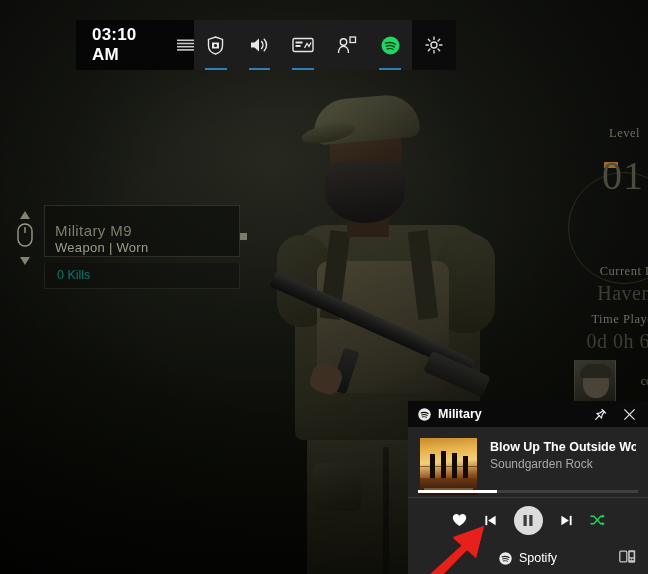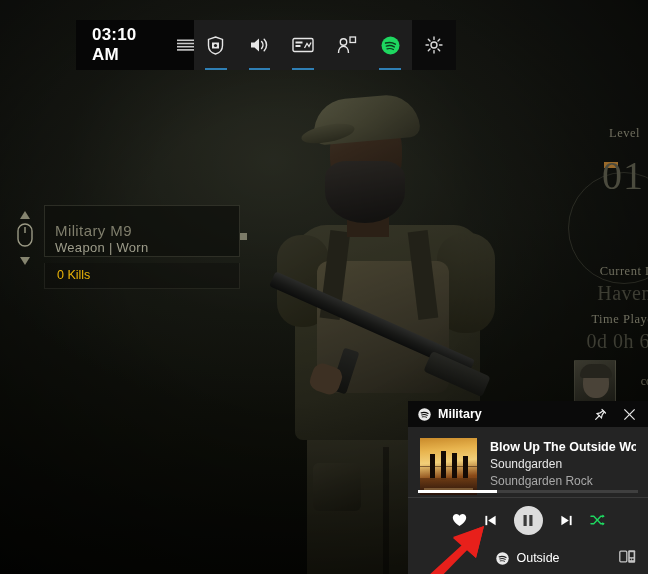--- a/index.html
+++ b/index.html
@@ -81,21 +81,21 @@
     position:absolute; left:30px; top:0; width:196px; height:52px;
     background:rgba(14,15,11,0.72); border:1px solid rgba(150,150,128,0.22);
     padding:15px 10px;
   }
   .wpn-name { font-size:15px; color:#7f7e6c; letter-spacing:.4px; line-height:19px; }
   .wpn-sub  { font-size:13px; color:#9d9c8a; letter-spacing:.3px; line-height:16px; }
   .wpn-kills {
     position:absolute; left:30px; top:58px; width:196px; height:26px;
     border:1px solid rgba(140,140,120,0.15); border-top:none;
     background:rgba(12,13,9,0.40);
-    font-size:12.5px; color:#eab308; padding:5px 12px;
+    font-size:12.5px; color:#0f766e; padding:5px 12px;
   }
   .hud-node { position:absolute; width:7px; height:7px; background:#7c7b68; }
 
   
   #right-hud { position:absolute; right:0; top:112px; width:90px; height:300px;font-family:Liberation Serif, serif; }
   .rh-label { font-size:12.5px; color:#6f6e5e; letter-spacing:.5px; }
   .rh-value { font-size:20px; color:#3d3d33; letter-spacing:.5px; }
   .level-ring {
     position:absolute; right:-32px; top:60px; width:112px; height:112px;
     border-radius:50%; border:1.5px solid rgba(120,120,100,0.26);
@@ -342,21 +342,20 @@
       <div class="art-line"></div>
       <div class="art-fig" style="left:10px; top:16px; height:26px;"></div>
       <div class="art-fig" style="left:21px; top:13px; height:29px;"></div>
       <div class="art-fig" style="left:32px; top:15px; height:27px;"></div>
       <div class="art-fig" style="left:43px; top:18px; height:24px;"></div>
       <div class="art-refl"></div>
       <div class="art-txt"></div>
     </div>
     <div class="sp-meta">
       <div class="sp-track">Blow Up The Outside Wo...</div>
-      <div class="sp-artist">Soundgarden</div>
       <div class="sp-genre">Soundgarden Rock</div>
     </div>
   </div>
 
   <div class="sp-prog">
     <div class="sp-prog-fill" style="width: 36%;"></div>
   </div>
 
   <div class="sp-ctrl-wrap">
     <div class="sp-ctrls">
@@ -397,21 +396,21 @@
   </div>
 
   <div class="sp-foot">
     <div class="sp-browse">
       <svg width="13" height="13" viewBox="0 0 13 13">
         <circle cx="6.5" cy="6.5" r="6.2" fill="#eaeaea"></circle>
         <path d="M3.2 4.8 C5.3 4.2 8.1 4.4 10 5.5" fill="none" stroke="#242424" stroke-width="1.2" stroke-linecap="round"></path>
         <path d="M3.7 6.9 C5.4 6.3 7.7 6.5 9.2 7.4" fill="none" stroke="#242424" stroke-width="1.05" stroke-linecap="round"></path>
         <path d="M4.2 8.9 C5.6 8.5 7.4 8.6 8.6 9.3" fill="none" stroke="#242424" stroke-width=".9" stroke-linecap="round"></path>
       </svg>
-      <span>Outside</span>
+      <span>Spotify</span>
     </div>
     <div class="sp-cast">
       <svg width="17" height="15" viewBox="0 0 17 15">
         <rect x="0.8" y="2.2" width="7" height="10.6" rx="1" fill="none" stroke="#c4c4c4" stroke-width="1.3"></rect>
         <rect x="9.2" y="1.2" width="7" height="12.6" rx="1" fill="#c4c4c4"></rect>
         <rect x="10.8" y="3.2" width="3.8" height="5" fill="#242424"></rect>
         <rect x="10.8" y="9.6" width="1.6" height="1.6" fill="#242424"></rect>
         <rect x="13" y="9.6" width="1.6" height="1.6" fill="#242424"></rect>
       </svg>
     </div>

